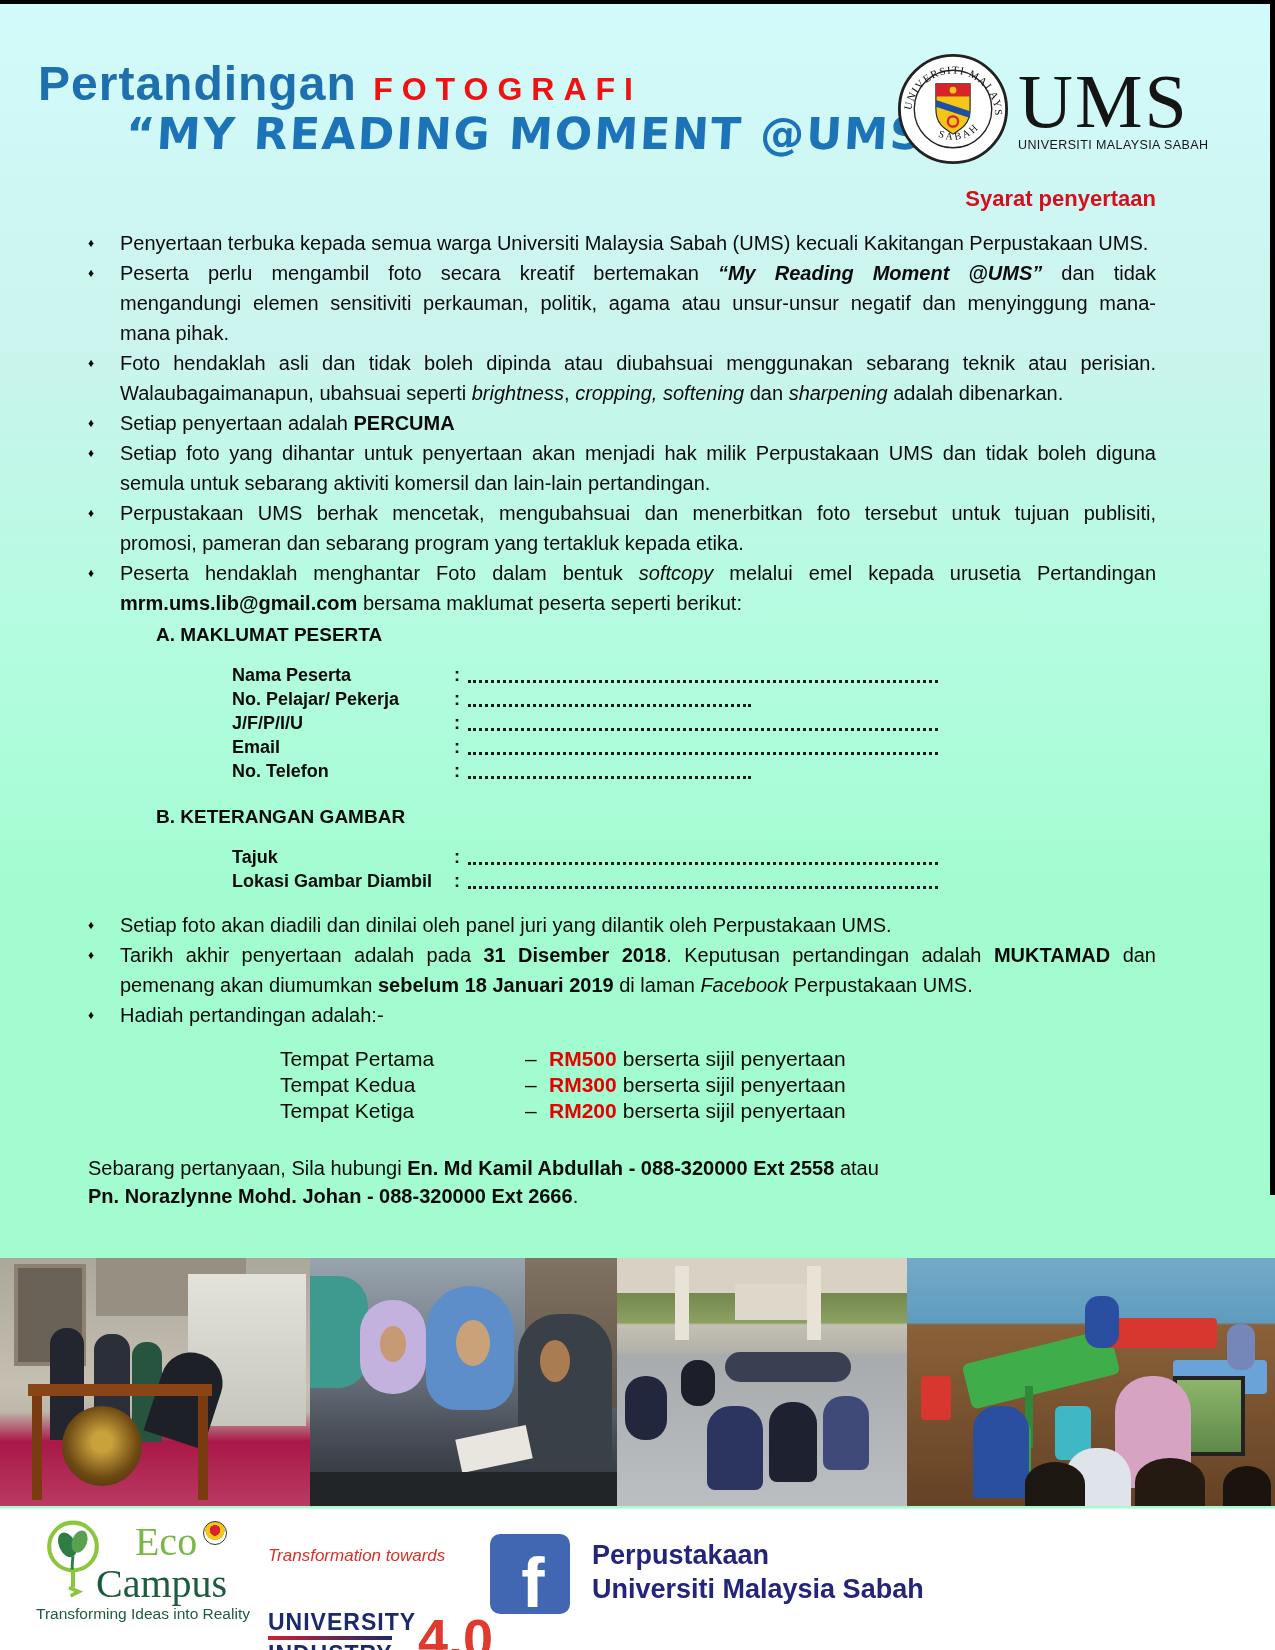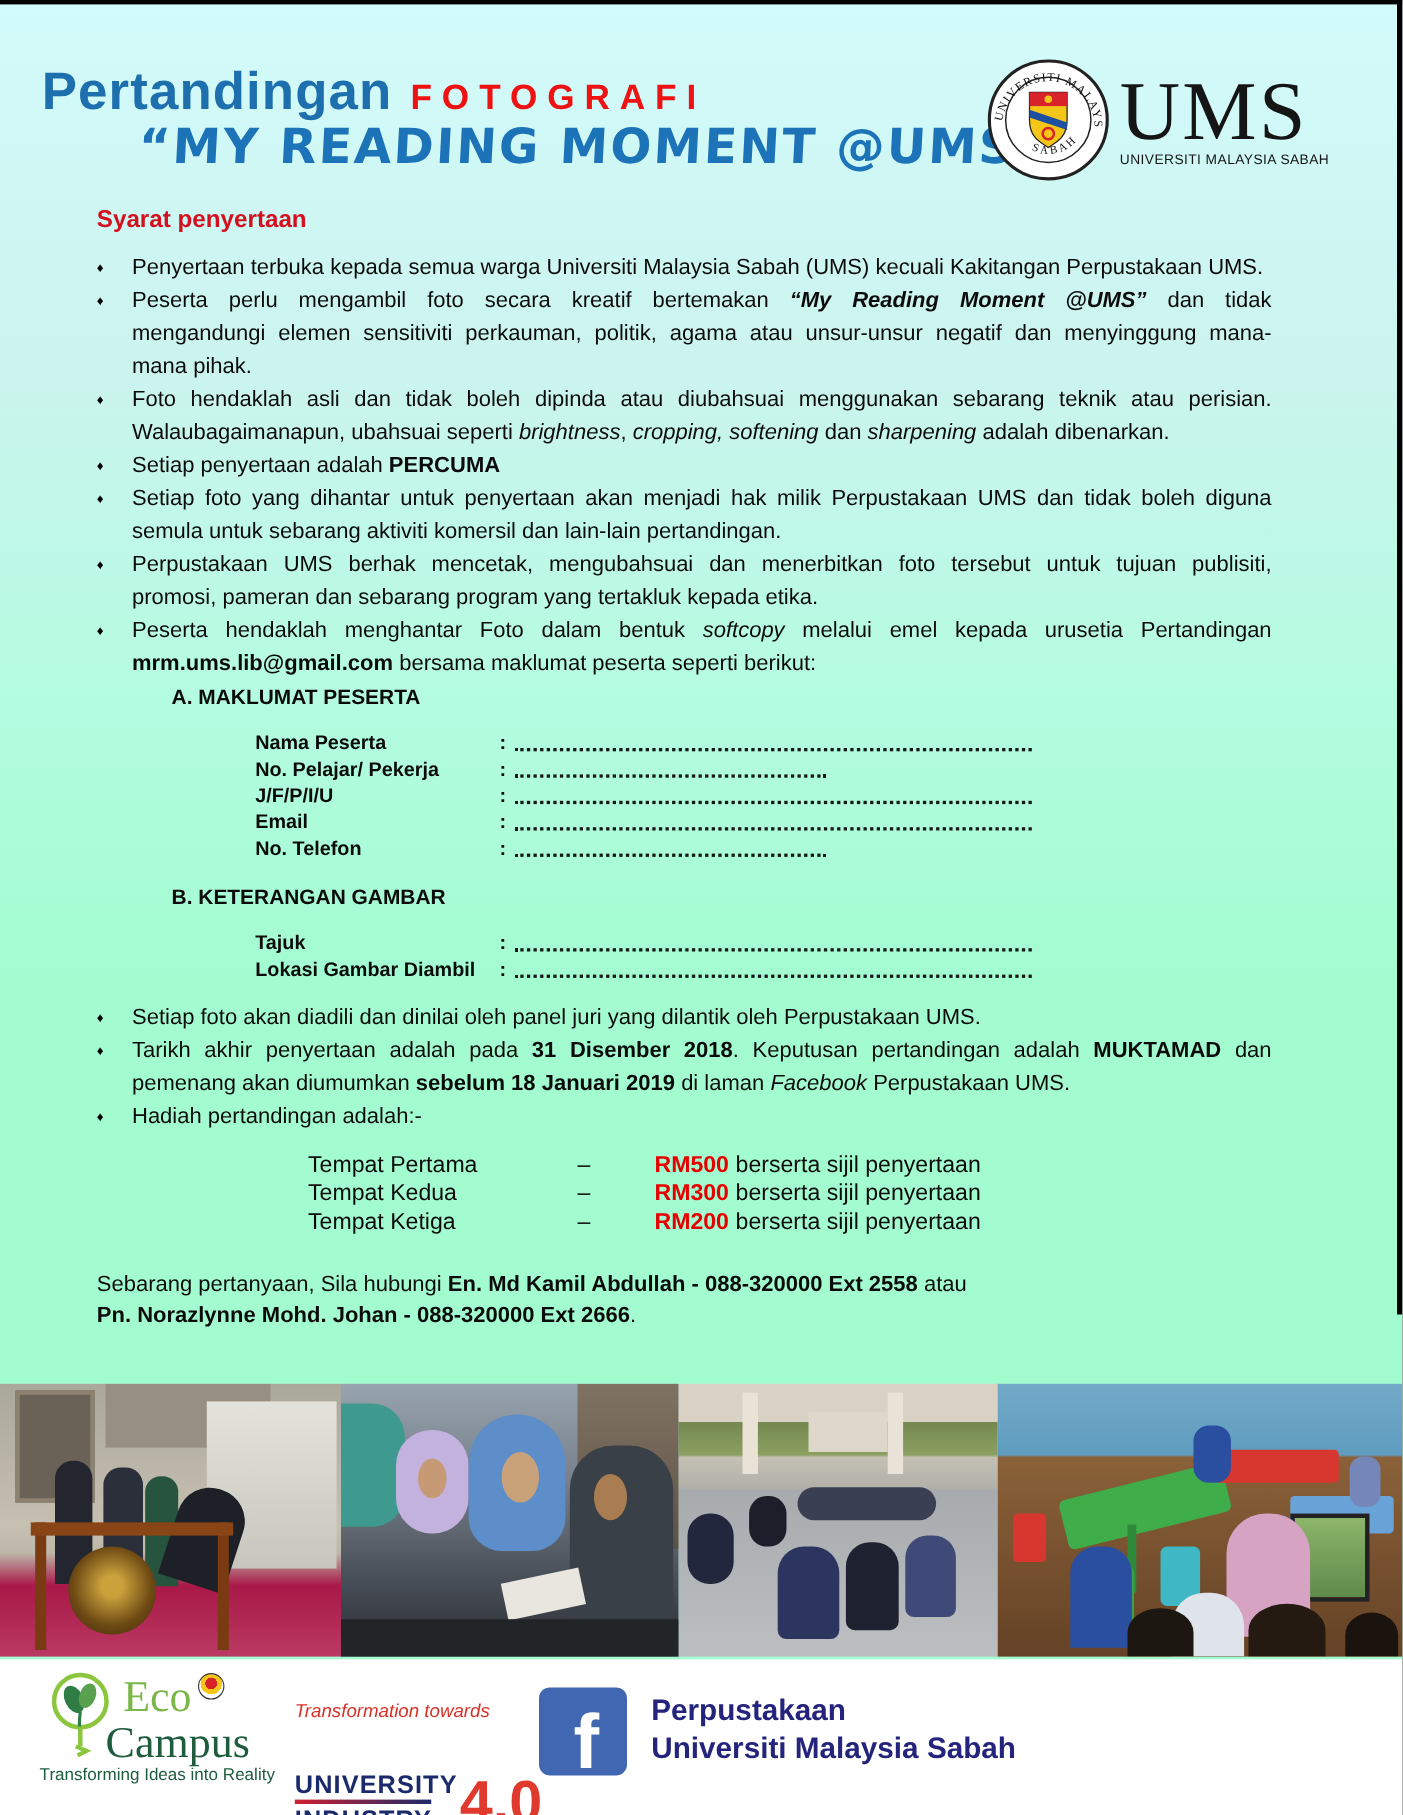--- a/index.html
+++ b/index.html
@@ -16,21 +16,21 @@
   .subtitle{position:absolute;left:126px;top:108px;font-family:"DejaVu Sans",sans-serif;
     font-weight:bold;font-size:44px;color:#1d73b8;letter-spacing:2px;transform:skewX(-3deg);white-space:nowrap;}
   .ums-logo{position:absolute;left:896px;top:52px;display:flex;align-items:center;}
   .crest{width:114px;height:114px;}
   .ums-word{margin-left:8px;display:flex;flex-direction:column;align-items:flex-start;}
   .ums-text{font-family:"Liberation Serif",serif;font-size:76px;line-height:70px;color:#151515;letter-spacing:2px;}
   .ums-sub{font-size:12.5px;color:#151515;letter-spacing:0.4px;margin-top:2px;}
 
   
   .content{position:absolute;left:88px;top:186px;width:1068px;}
-  .syarat{margin:0 0 16px 0;font-size:22px;font-weight:bold;color:#d40f1e;}
+  .syarat{margin:0 0 16px 0;font-size:22px;font-weight:bold;color:#d40f1e;text-align:right;}
   .brow{display:flex;}
   .bdia{flex:0 0 32px;font-size:12px;padding-top:8px;color:#000;}
   .bbody{flex:1;font-size:20px;line-height:30px;}
   .ln{text-align:justify;}
   .ln.full{text-align-last:justify;}
   .b{font-weight:bold;}
   .i{font-style:italic;}
   .bullets2{margin-top:18px;}
 
   .form-block{margin-top:4px;}
@@ -41,21 +41,21 @@
   .flabel{width:222px;}
   .fcolon{width:14px;}
   .fdots{display:inline-block;border-bottom:3px dotted #181818;height:15px;margin-bottom:3px;}
   .fdots.long{width:470px;}
   .fdots.short{width:283px;}
 
   .prizes{margin:16px 0 0 192px;font-size:21px;}
   .prow{display:flex;height:26px;align-items:center;}
   .pplace{width:245px;}
   .pdash{width:24px;}
-  .pamt{color:#e60000;font-weight:bold;margin-left:46px;}
+  .pamt{color:#e60000;font-weight:bold;}
   .prest{margin-left:6px;}
 
   .contact{margin-top:30px;font-size:20px;line-height:28px;}
   .contact .ln{text-align:left;}
 
   
   .photos{position:absolute;left:0;top:1258px;width:1275px;height:248px;display:flex;}
   .ph{position:relative;height:248px;overflow:hidden;flex:0 0 auto;}
   .ab{position:absolute;}
   .ph1{width:310px;background:linear-gradient(180deg,#aaa79b 0%,#c6c0b2 52%,#bdb7a9 62%,#a91848 74%,#b93a62 100%);}
@@ -105,21 +105,21 @@
   .p4k{left:320px;top:66px;width:28px;height:46px;background:#7487b8;border-radius:12px;}
   .p4l{left:208px;top:118px;width:76px;height:112px;background:#d6a3c3;border-radius:36px 36px 10px 10px;}
   .p4m{left:266px;top:118px;width:64px;height:72px;background:linear-gradient(#8db56a,#5e8a4a);border:4px solid #222;}
   .p4n{left:118px;bottom:0;width:60px;height:44px;background:#1d1712;border-radius:50% 50% 0 0;}
   .p4o{left:228px;bottom:0;width:70px;height:48px;background:#241a12;border-radius:50% 50% 0 0;}
   .p4p{left:316px;bottom:0;width:48px;height:40px;background:#1a130e;border-radius:50% 50% 0 0;}
   .p4q{left:158px;bottom:0;width:66px;height:58px;background:#dfe3ea;border-radius:30px 30px 0 0;}
 
   
   .footer{position:absolute;left:36px;top:1512px;width:1210px;display:flex;align-items:flex-start;}
-  .eco{width:196px;}
+  .eco{width:196px;text-align:right;}
   .eco-row{display:flex;align-items:flex-end;}
   .bulb{width:74px;height:92px;}
   .eco-words{position:relative;margin-left:2px;line-height:1;}
   .eco-light{font-family:"Liberation Serif",serif;color:#7ab648;font-size:40px;}
   .eco-crest{display:inline-block;width:22px;height:22px;border-radius:50%;border:1.5px solid #333;
     background:radial-gradient(circle at 50% 38%,#d8232a 0 30%,#f5c518 31% 55%,#ffffff 56%);vertical-align:10px;margin-left:6px;}
   .eco-dark{display:block;font-family:"Liberation Serif",serif;color:#1d5c3c;font-size:40px;margin:2px 0 0 -16px;}
   .eco-tag{margin-top:1px;font-size:15.5px;color:#1d5c3c;white-space:nowrap;}
   .ind{margin-left:36px;margin-top:34px;width:176px;}
   .ind-top{color:#d93025;font-size:17px;font-style:italic;white-space:nowrap;}

